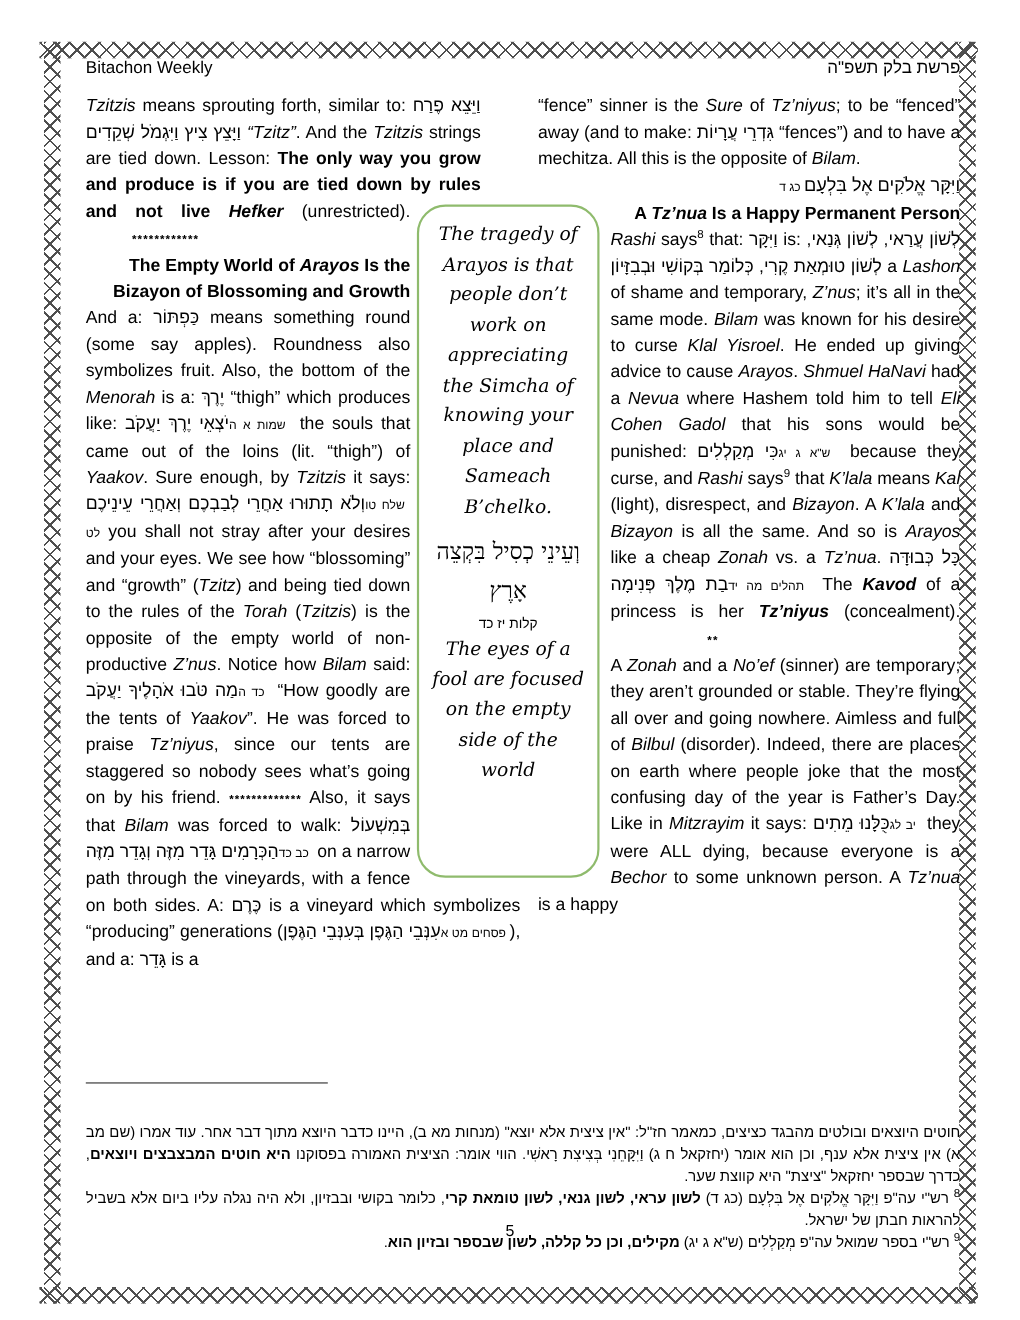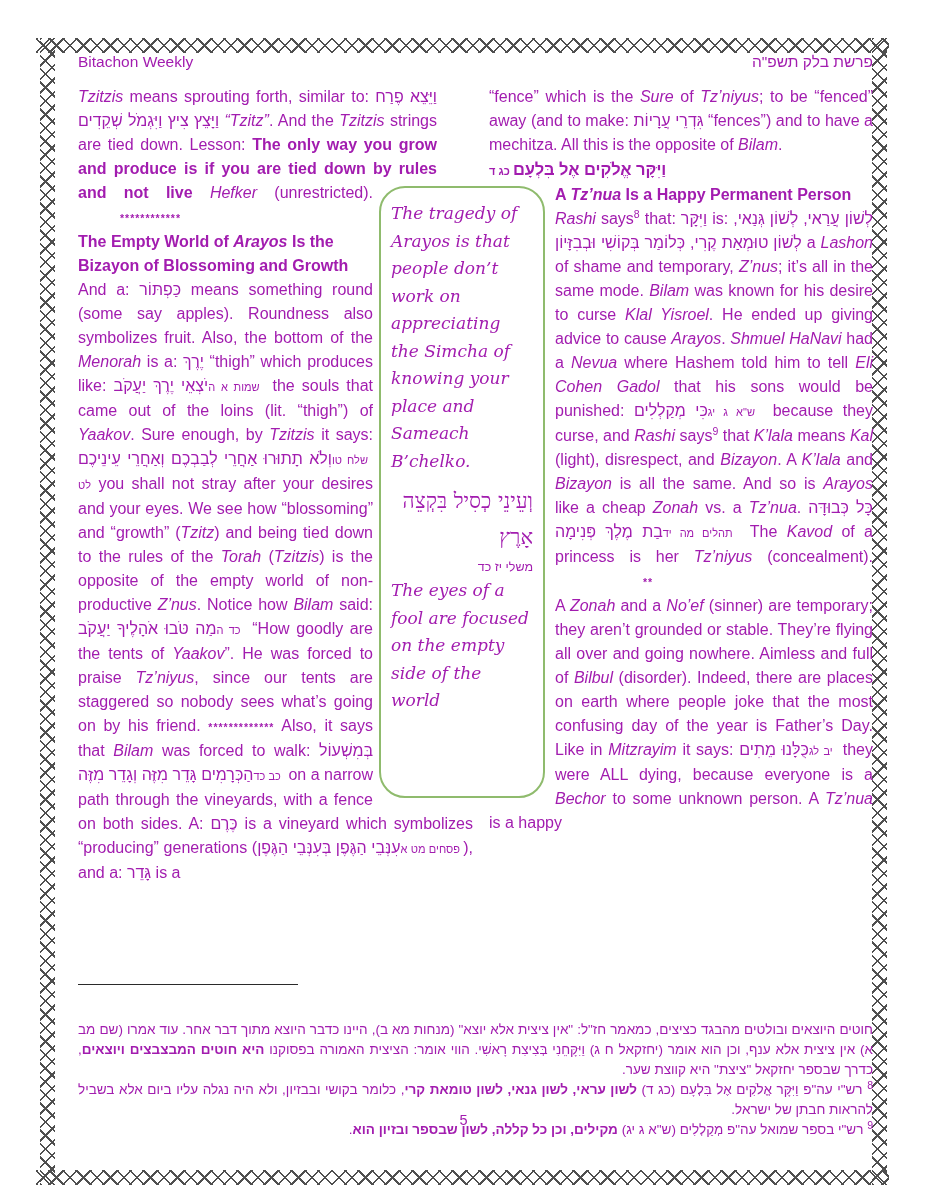--- a/index.html
+++ b/index.html
@@ -1,18 +1,18 @@
 <!DOCTYPE html>
 <html><head>
 <meta charset="utf-8">
 <style>
   html,body { margin:0; padding:0; background:#ffffff; }
   .page {
     position:relative; width:927px; height:1200px; background:#fff;
-    font-family:"Liberation Sans","DejaVu Sans",sans-serif; color:#a21caf;
+    font-family:"Liberation Sans","DejaVu Sans",sans-serif; color:#000000;
     overflow:hidden;
   }
   
   .frame {
     position:absolute;
     background-image:
       repeating-linear-gradient(45deg,  #4f4f4f 0 1.7px, transparent 1.7px 9.5px),
       repeating-linear-gradient(135deg, #4f4f4f 0 1.7px, transparent 1.7px 9.5px);
   }
   .f-top    { left:36px; right:38px; top:38px;    height:15px; }
@@ -29,38 +29,38 @@
   .columns {
     position:absolute; left:78px; top:85px; width:795px;
     display:flex; gap:16px;
     font-size:16px; line-height:24px; text-align:justify;
   }
   .col-l { width:395px; }
   .col-r { width:384px; }
   .spacer-l { float:right; width:100px; height:713px; shape-outside:inset(101px 0 0 0); }
   .spacer-r { float:left;  width:66px;  height:713px; shape-outside:inset(101px 0 0 0); }
   p { margin:0; }
-  .h-eng { font-weight:bold; text-align:left; }
-  .h-heb { font-weight:bold; text-align:left; direction:rtl; font-size:16.5px; }
+  .h-eng { font-weight:bold; text-align:right; }
+  .h-heb { font-weight:normal; text-align:right; direction:rtl; font-size:16.5px; }
 
   .i  { font-style:italic;margin-top:12px; }
   .b  { font-weight:bold; }
-  .bi { font-weight:normal; font-style:italic; }
+  .bi { font-weight:bold; font-style:italic; }
   .he  { direction:rtl; unicode-bidi:isolate; }
   .hes { direction:rtl; unicode-bidi:isolate; font-size:11px; }
   .sup { vertical-align:super; font-size:10.5px; line-height:0; }
   .stars { font-size:10.5px; font-weight:bold; letter-spacing:1px; }
   .gap40 { margin-left:42px; }
   .gap90 { margin-left:88px; }
   .pr36 { padding-right:36px; }
 
   .qbox {
     position:absolute; left:379px; top:186px; width:166px; height:612px;
     box-sizing:border-box; border:2px solid #8fbb6d; border-radius:26px;
-    padding:12px 10px; background:#fff;
+    padding:12px 10px; text-align:center; background:#fff;
     font-family:"DejaVu Serif","Liberation Serif",serif;
   }
   .q-eng  { font-style:italic; font-size:17px; line-height:27.5px; }
   .q-verse{ direction:rtl; font-size:21px; line-height:36px; margin-top:8px; }
   .q-src  { direction:rtl; font-size:12.5px; line-height:16px; margin:4px 0 2px;
             font-family:"Liberation Sans","DejaVu Sans",sans-serif; }
 
   .fnsep { position:absolute; left:78px; top:984px; width:220px; border-top:1.5px solid #2a2a2a; }
   .footnotes {
     position:absolute; left:78px; top:1020px; width:795px;
@@ -86,32 +86,32 @@
 
   <div class="columns">
     <div class="col-l">
       <div class="spacer-l"></div>
       <p class="pr36"><span class="i">Tzitzis</span><span> means sprouting forth, similar to: </span><span class="he">וַיֵּצֵא פֶרַח וַיָּצֵץ צִיץ וַיִּגְמֹל שְׁקֵדִים</span><span class="i"> “Tzitz”</span><span>. And the </span><span class="i">Tzitzis</span><span> strings are tied down. Lesson: </span><span class="b">The only way you grow and produce is if you are tied down by rules and not live </span><span class="bi">Hefker</span><span> (unrestricted). </span><span class="stars gap40">************</span></p>
       <p class="h-eng"><span>The Empty World of </span><span class="i">Arayos</span><span> Is the Bizayon of Blossoming and Growth</span></p>
       <p><span>And a: </span><span class="he">כַּפְתּוֹר</span><span> means something round (some say apples). Roundness also symbolizes fruit. Also, the bottom of the </span><span class="i">Menorah</span><span> is a: </span><span class="he">יֶרֶךְ</span><span> “thigh” which produces like: </span><span class="he">יֹצְאֵי יֶרֶךְ יַעֲקֹב</span><span class="hes"> שמות א ה</span><span> the souls that came out of the loins (lit. “thigh”) of </span><span class="i">Yaakov</span><span>. Sure enough, by </span><span class="i">Tzitzis</span><span> it says: </span><span class="he">וְלֹא תָתוּרוּ אַחֲרֵי לְבַבְכֶם וְאַחֲרֵי עֵינֵיכֶם</span><span class="hes"> שלח טו לט</span><span> you shall not stray after your desires and your eyes. We see how “blossoming” and “growth” (</span><span class="i">Tzitz</span><span>) and being tied down to the rules of the </span><span class="i">Torah</span><span> (</span><span class="i">Tzitzis</span><span>) is the opposite of the empty world of non-productive </span><span class="i">Z’nus</span><span>. Notice how </span><span class="i">Bilam</span><span> said: </span><span class="he">מַה טֹּבוּ אֹהָלֶיךָ יַעֲקֹב</span><span class="hes"> כד ה</span><span> “How goodly are the tents of </span><span class="i">Yaakov</span><span>”. He was forced to praise </span><span class="i">Tz’niyus</span><span>, since our tents are staggered so nobody sees what’s going on by his friend. </span><span class="stars">*************</span><span> Also, it says that </span><span class="i">Bilam</span><span> was forced to walk: </span><span class="he">בְּמִשְׁעוֹל הַכְּרָמִים גָּדֵר מִזֶּה וְגָדֵר מִזֶּה</span><span class="hes"> כב כד</span><span> on a narrow path through the vineyards, with a fence on both sides. A: </span><span class="he">כֶּרֶם</span><span> is a vineyard which symbolizes “producing” generations (</span><span class="he">עִנְּבֵי הַגֶּפֶן בְּעִנְּבֵי הַגֶּפֶן</span><span class="hes"> פסחים מט א</span><span>), and a: </span><span class="he">גָּדֵר</span><span> is a</span></p>
     </div>
     <div class="col-r">
       <div class="spacer-r"></div>
-      <p><span>“fence” which is the </span><span class="i">Sure</span><span> of </span><span class="i">Tz’niyus</span><span>; to be “fenced” away (and to make: </span><span class="he">גִּדְרֵי עֲרָיוֹת</span><span> “fences”) and to have a mechitza. All this is the opposite of </span><span class="i">Bilam</span><span>.</span></p>
+      <p><span>“fence” sinner is the </span><span class="i">Sure</span><span> of </span><span class="i">Tz’niyus</span><span>; to be “fenced” away (and to make: </span><span class="he">גִּדְרֵי עֲרָיוֹת</span><span> “fences”) and to have a mechitza. All this is the opposite of </span><span class="i">Bilam</span><span>.</span></p>
       <p class="h-heb"><span>וַיִּקָּר אֱלֹקִים אֶל בִּלְעָם</span><span class="hes"> כג ד</span></p>
       <p class="h-eng"><span>A </span><span class="i">Tz’nua</span><span> Is a Happy Permanent Person</span></p>
       <p><span class="i">Rashi</span><span> says</span><span class="sup">8</span><span> that: </span><span class="he">וַיִּקָּר</span><span> is: </span><span class="he">לְשׁוֹן עֲרַאי, לְשׁוֹן גְּנַאי, לְשׁוֹן טוּמְאַת קֶרִי, כְּלוֹמַר בְּקוֹשִׁי וּבְבִזָּיוֹן</span><span> a </span><span class="i">Lashon</span><span> of shame and temporary, </span><span class="i">Z’nus</span><span>; it’s all in the same mode. </span><span class="i">Bilam</span><span> was known for his desire to curse </span><span class="i">Klal Yisroel</span><span>. He ended up giving advice to cause </span><span class="i">Arayos</span><span>. </span><span class="i">Shmuel HaNavi</span><span> had a </span><span class="i">Nevua</span><span> where Hashem told him to tell </span><span class="i">Eli Cohen Gadol</span><span> that his sons would be punished: </span><span class="he">כִּי מְקַלְלִים</span><span class="hes"> ש"א ג יג</span><span> because they curse, and </span><span class="i">Rashi</span><span> says</span><span class="sup">9</span><span> that </span><span class="i">K’lala</span><span> means </span><span class="i">Kal</span><span> (light), disrespect, and </span><span class="i">Bizayon</span><span>. A </span><span class="i">K’lala</span><span> and </span><span class="i">Bizayon</span><span> is all the same. And so is </span><span class="i">Arayos</span><span> like a cheap </span><span class="i">Zonah</span><span> vs. a </span><span class="i">Tz’nua</span><span>. </span><span class="he">כָּל כְּבוּדָּה בַת מֶלֶךְ פְּנִימָה</span><span class="hes"> תהלים מה יד</span><span> The </span><span class="bi">Kavod</span><span> of a princess is her </span><span class="bi">Tz’niyus</span><span> (concealment). </span><span class="stars gap90">**</span></p>
       <p><span>A </span><span class="i">Zonah</span><span> and a </span><span class="i">No’ef</span><span> (sinner) are temporary; they aren’t grounded or stable. They’re flying all over and going nowhere. Aimless and full of </span><span class="i">Bilbul</span><span> (disorder). Indeed, there are places on earth where people joke that the most confusing day of the year is Father’s Day. Like in </span><span class="i">Mitzrayim</span><span> it says: </span><span class="he">כֻּלָּנוּ מֵתִים</span><span class="hes"> יב לג</span><span> they were ALL dying, because everyone is a </span><span class="i">Bechor</span><span> to some unknown person. A </span><span class="i">Tz’nua</span><span> is a happy</span></p>
     </div>
   </div>
 
   <div class="qbox">
     <div class="q-eng">The tragedy of Arayos is that people don’t work on appreciating the Simcha of knowing your place and Sameach B’chelko.</div>
     <div class="q-verse">וְעֵינֵי כְסִיל בִּקְצֵה אָרֶץ</div>
-    <div class="q-src">משלי יז כד</div>
+    <div class="q-src">קלות יז כד</div>
     <div class="q-eng">The eyes of a fool are focused on the empty side of the world</div>
   </div>
 
   <div class="fnsep"></div>
   <div class="footnotes">
     <p><span>חוטים היוצאים ובולטים מהבגד כציצים, כמאמר חז"ל: "אין ציצית אלא יוצא" (מנחות מא ב), היינו כדבר היוצא מתוך דבר אחר. עוד אמרו (שם מב א) אין ציצית אלא ענף, וכן הוא אומר (יחזקאל ח ג) וַיִּקָּחֵנִי בְּצִיצִת רָאשִׁי. הווי אומר: הציצית האמורה בפסוקנו </span><span class="b">היא חוטים המבצבצים ויוצאים</span><span>, כדרך שבספר יחזקאל "ציצת" היא קווצת שער.</span></p>
     <p><span class="sup">8</span><span> רש"י עה"פ וַיִּקָּר אֱלֹקִים אֶל בִּלְעָם (כג ד) </span><span class="b">לשון עראי, לשון גנאי, לשון טומאת קרי</span><span>, כלומר בקושי ובבזיון, ולא היה נגלה עליו ביום אלא בשביל להראות חבתן של ישראל.</span></p>
     <p><span class="sup">9</span><span> רש"י בספר שמואל עה"פ מְקַלְלִים (ש"א ג יג) </span><span class="b">מקילים, וכן כל קללה, לשון שבספר ובזיון הוא</span><span>.</span></p>
   </div>
 

